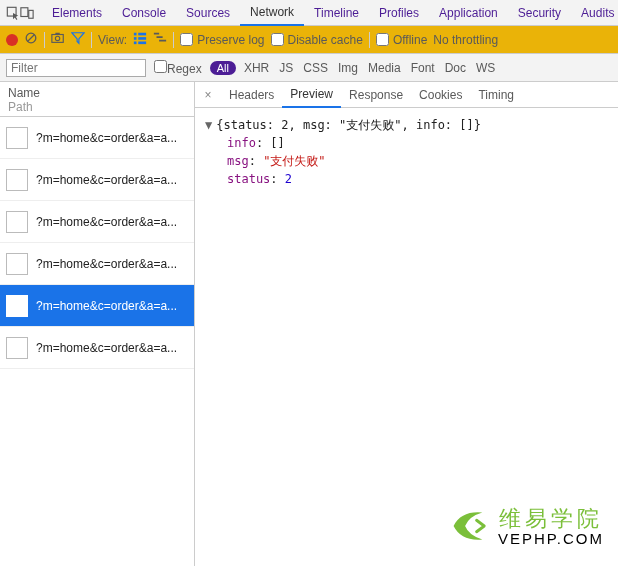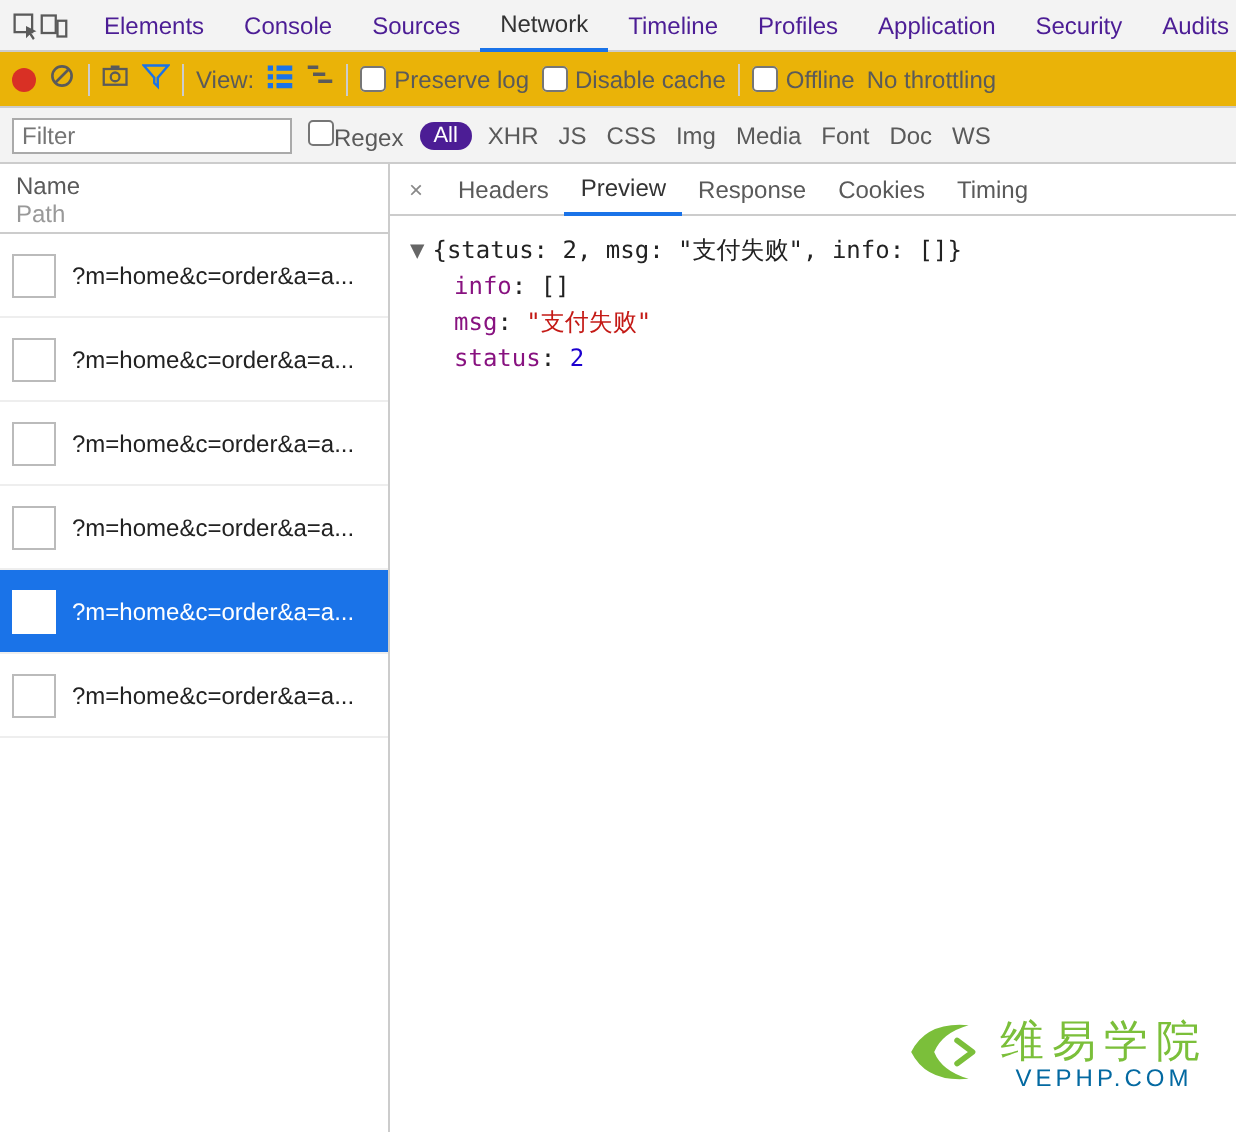--- a/index.html
+++ b/index.html
@@ -38,21 +38,21 @@
 .preview .tri { color: #666; margin-right: 4px; }
 .preview .indent { padding-left: 22px; }
 .k { color: #881280; }
 .s { color: #c41a16; }
 .n { color: #1c00cf; }
 .p { color: #222; }
 .watermark { position: absolute; right: 14px; bottom: 14px; display: flex; align-items: center; gap: 8px; }
 .wm-logo svg { width: 46px; height: 46px; }
 .wm-text { display:flex; flex-direction:column; line-height:1.1;align-items:center; }
 .wm-cn { font-size: 22px; color: #7bbf3a; letter-spacing: 4px; font-weight: 500; }
-.wm-en { font-size: 12px; color: #0369a1; letter-spacing: 2px; }
+.wm-en { font-size: 15px; color: #000000; letter-spacing: 2px; }
 .icon-svg { width: 14px; height: 14px; }
 .list-view { color:#1a73e8; }
 </style>
 </head>
 <body>
 
 <div class="topbar">
   <div class="icon-btn">
     <svg class="icon-svg" viewBox="0 0 16 16">
         <rect x="1.5" y="1.5" width="10" height="10" fill="none" stroke="#5a5a5a" stroke-width="1.3"></rect>

